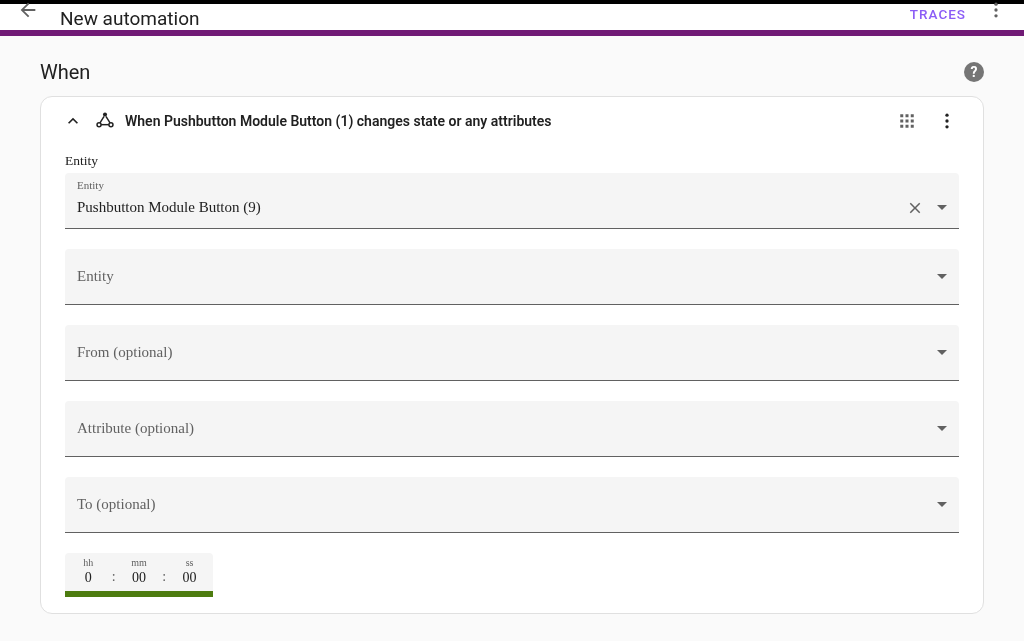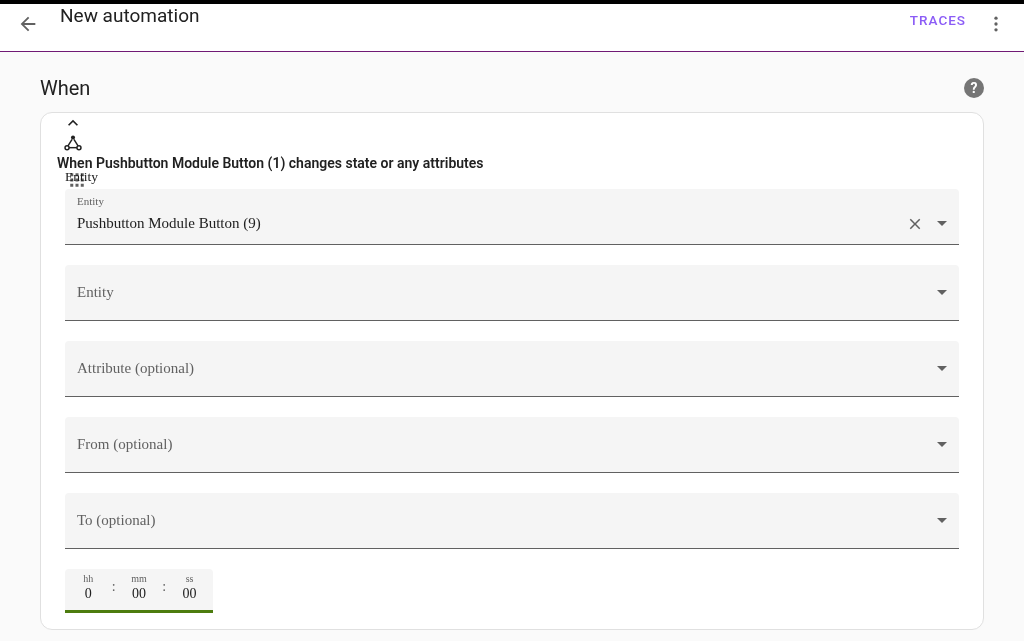--- a/index.html
+++ b/index.html
@@ -1,43 +1,43 @@
 <!DOCTYPE html>
 <html><head>
   <meta charset="utf-8">
   <style>
     * { margin: 0; padding: 0; box-sizing: border-box; }
     body { font-family: Roboto, -apple-system, BlinkMacSystemFont, 'Segoe UI', sans-serif; background: #fafafa; color: #212121; width: 1024px; height: 641px; overflow: hidden; }
     .topbar { height: 4px; background: #000; }
-    .header { display: flex; align-items: flex-start; height: 48px; padding: 0 8px; background: #fff; border-bottom: 1px solid #701a75; }
+    .header { display: flex; align-items: flex-end; height: 32px; padding: 0 8px; background: #fff; border-bottom: 6px solid #701a75; }
     .header .back { width: 40px; height: 40px; display: flex; align-items: center; justify-content: center; cursor: pointer; border-radius: 50%; }
     .header .title { font-size: 19px; font-weight: 400; margin-left: 12px; color: #212121; flex: 1; }
     .header .traces { color: #8b5cf6; font-weight: 500; font-size: 13.5px; letter-spacing: 1px; padding: 8px 10px; cursor: pointer; }
     .header .menu { width: 40px; height: 40px; display: flex; align-items: center; justify-content: center; cursor: pointer; border-radius: 50%; }
     .content { padding: 24px 40px; }
     .section-header { display: flex; align-items: center; margin-bottom: 12px; }
     .section-title { font-size: 20px; font-weight: 400; flex: 1; color: #212121; }
     .help-icon { width: 20px; height: 20px; border-radius: 50%; background: #757575; color: #fff; display: flex; align-items: center; justify-content: center; font-size: 14px; font-weight: 700; cursor: pointer; }
     .card { background: #fff; border: 1px solid #e0e0e0; border-radius: 12px; padding: 0 16px 16px 16px; }
-    .card-header { display: flex; align-items: flex-start; height: 48px; flex-direction: column; }
+    .card-header { display: flex; align-items: center; height: 48px; }
     .card-header .chevron { width: 32px; height: 32px; display: flex; align-items: center; justify-content: center; cursor: pointer; }
     .card-header .trigger-icon { width: 24px; height: 24px; margin: 0 8px 0 4px; display: flex; align-items: center; justify-content: center; }
     .card-header .card-title { font-size: 14px; font-weight: 600; flex: 1; color: #212121; }
     .card-header .apps-icon { width: 40px; height: 40px; display: flex; align-items: center; justify-content: center; cursor: pointer; }
     .card-header .more-icon { width: 40px; height: 40px; display: flex; align-items: center; justify-content: center; cursor: pointer; }
     .card-body { padding: 0 8px; font-family: Liberation Serif, serif; }
     .field-label { font-size: 13.5px; color: #212121; margin: 8px 0 4px 0; }
     .field { position: relative; background: #f5f5f5; border-bottom: 1px solid #616161; height: 56px; display: flex; align-items: center; padding: 0 12px; margin-bottom: 20px; border-radius: 4px 4px 0 0; cursor: pointer; }
     .field.filled { padding-top: 14px; }
     .field .floating-label { position: absolute; top: 6px; left: 12px; font-size: 11px; color: #616161; }
     .field .value { font-size: 15px; color: #212121; flex: 1; }
     .field .placeholder { font-size: 15px; color: #616161; flex: 1; }
     .field .clear-btn { width: 24px; height: 24px; display: flex; align-items: center; justify-content: center; cursor: pointer; margin-right: 6px; }
     .field .dropdown-caret { width: 0; height: 0; border-left: 5px solid transparent; border-right: 5px solid transparent; border-top: 5px solid #616161; margin-left: 4px; }
-    .duration-row { display: flex; align-items: center; background: #f5f5f5; border-bottom: 3px solid #4d7c0f; width: 148px; height: 44px; border-radius: 4px 4px 0 0; }
+    .duration-row { display: flex; align-items: flex-end; background: #f5f5f5; border-bottom: 6px solid #4d7c0f; width: 148px; height: 44px; border-radius: 4px 4px 0 0; }
     .dur-cell { flex: 1; text-align: center; padding-bottom: 4px; }
     .dur-cell .dur-label { font-size: 10px; color: #616161; display: block; line-height: 12px; }
     .dur-cell .dur-val { font-size: 14px; color: #212121; display: block; line-height: 18px; }
     .dur-sep { padding-bottom: 6px; font-size: 14px; color: #616161; }
     svg { display: block; }
   </style>
 </head>
 <body>
 
 <div class="topbar"></div>
@@ -118,26 +118,26 @@
         </div>
         <div class="dropdown-caret"></div>
       </div>
 
       <div class="field">
         <div class="placeholder">Entity</div>
         <div class="dropdown-caret"></div>
       </div>
 
       <div class="field">
-        <div class="placeholder">Attribute (optional)</div>
+        <div class="placeholder">From (optional)</div>
         <div class="dropdown-caret"></div>
       </div>
 
       <div class="field">
-        <div class="placeholder">From (optional)</div>
+        <div class="placeholder">Attribute (optional)</div>
         <div class="dropdown-caret"></div>
       </div>
 
       <div class="field" style="">
         <div class="placeholder">To (optional)</div>
         <div class="dropdown-caret"></div>
       </div>
 
       <div class="duration-row">
         <div class="dur-cell">

